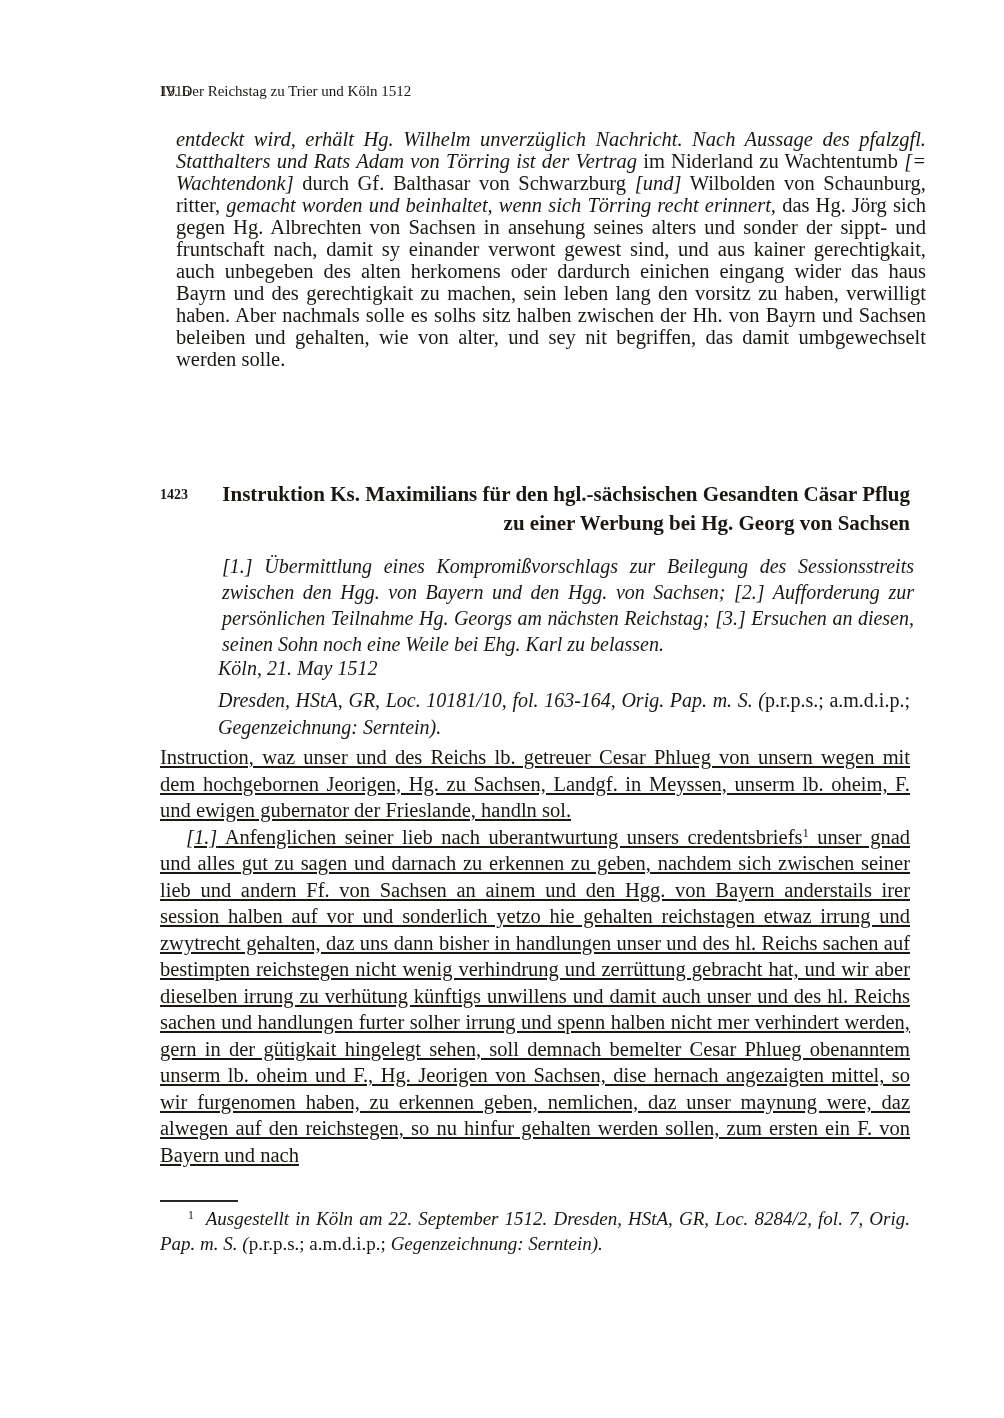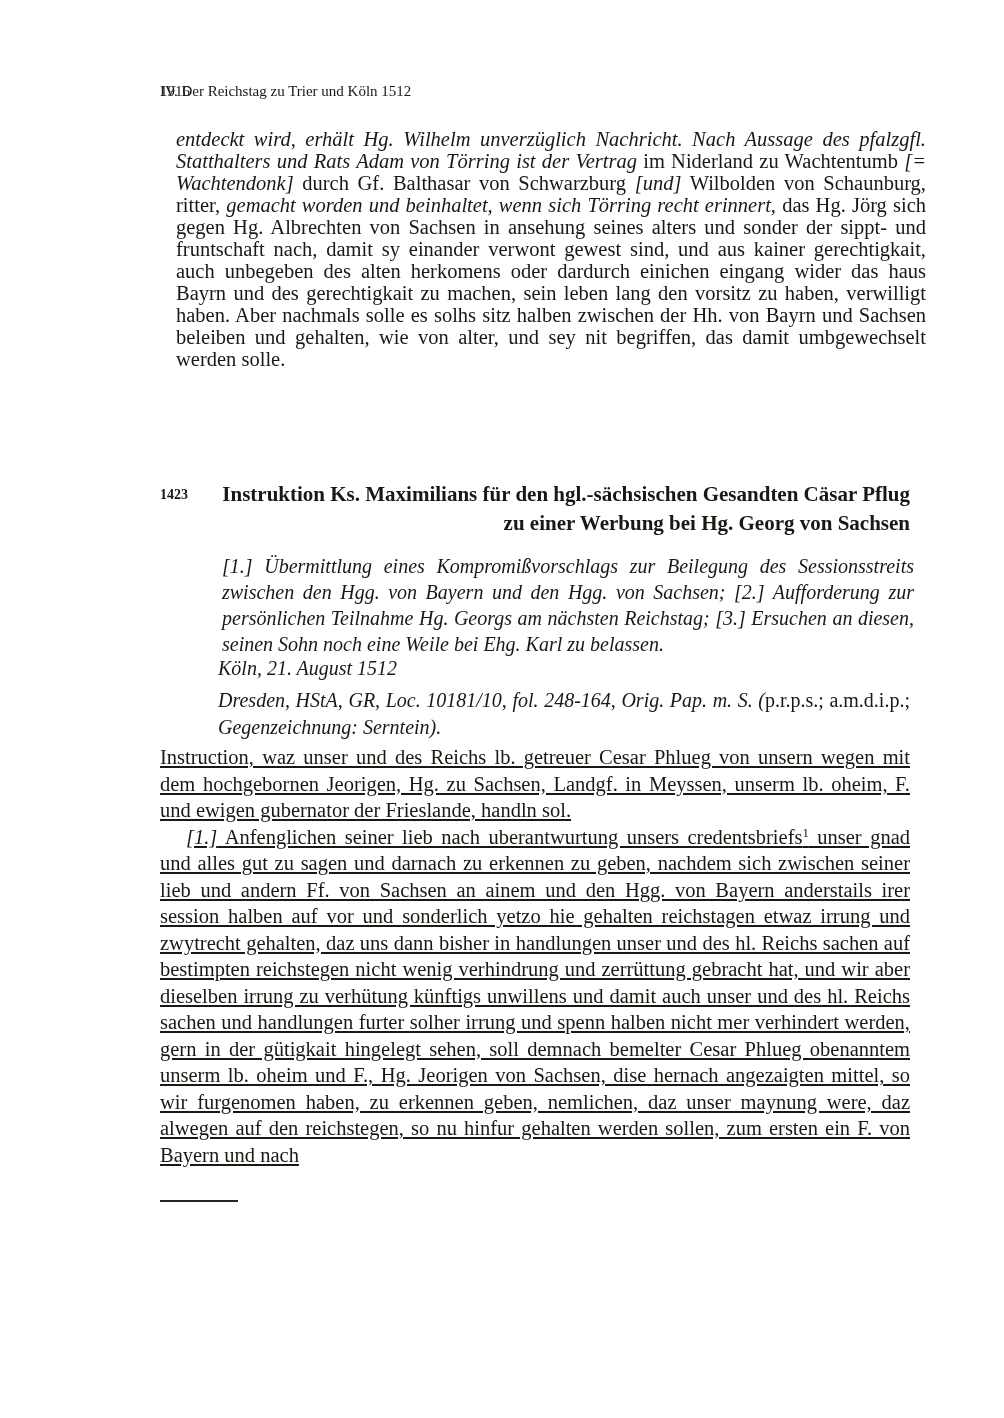--- a/index.html
+++ b/index.html
@@ -157,25 +157,26 @@
 
   <p class="carryover"><span class="it">entdeckt wird, erhält Hg. Wilhelm unverzüglich Nachricht. Nach Aussage des pfalzgfl. Statthalters und Rats Adam von Törring ist der Vertrag</span><span> im Niderland zu Wachtentumb </span><span class="it">[= Wachtendonk]</span><span> durch Gf. Balthasar von Schwarzburg </span><span class="it">[und]</span><span> Wilbolden von Schaunburg, ritter, </span><span class="it">gemacht worden und beinhaltet, wenn sich Törring recht erinnert,</span><span> das Hg. Jörg sich gegen Hg. Albrechten von Sachsen in ansehung seines alters und sonder der sippt- und fruntschaft nach, damit sy einander verwont gewest sind, und aus kainer gerechtigkait, auch unbegeben des alten herkomens oder dardurch einichen eingang wider das haus Bayrn und des gerechtigkait zu machen, sein leben lang den vorsitz zu haben, verwilligt haben. Aber nachmals solle es solhs sitz halben zwischen der Hh. von Bayrn und Sachsen beleiben und gehalten, wie von alter, und sey nit begriffen, das damit umbgewechselt werden solle.</span></p>
 
   <section class="entry-heading">
     <span class="entry-num">1423</span>
     <h2 class="entry-title">Instruktion Ks. Maximilians für den hgl.-sächsischen Gesandten Cäsar Pflug zu einer Werbung bei Hg. Georg von Sachsen</h2>
   </section>
 
   <p class="summary"><span class="it">[1.] Übermittlung eines Kompromißvorschlags zur Beilegung des Sessionsstreits zwischen den Hgg. von Bayern und den Hgg. von Sachsen; [2.] Aufforderung zur persönlichen Teilnahme Hg. Georgs am nächsten Reichstag; [3.] Ersuchen an diesen, seinen Sohn noch eine Weile bei Ehg. Karl zu belassen.</span></p>
 
-  <p class="dateline">Köln, 21. August 1512</p>
+  <p class="dateline">Köln, 21. May 1512</p>
 
-  <p class="source"><span class="it">Dresden, HStA, GR, Loc. 10181/10, fol. 248-164, Orig. Pap. m. S. (</span><span>p.r.p.s.; a.m.d.i.p.;</span><span class="it"> Gegenzeichnung: Serntein).</span></p>
+  <p class="source"><span class="it">Dresden, HStA, GR, Loc. 10181/10, fol. 163-164, Orig. Pap. m. S. (</span><span>p.r.p.s.; a.m.d.i.p.;</span><span class="it"> Gegenzeichnung: Serntein).</span></p>
 
   <div class="main-body">
     <p><span>Instruction, waz unser und des Reichs lb. getreuer Cesar Phlueg von unsern wegen mit dem hochgebornen Jeorigen, Hg. zu Sachsen, Landgf. in Meyssen, unserm lb. oheim, F. und ewigen gubernator der Frieslande, handln sol.</span></p>
     <p class="indent"><span class="it">[1.]</span><span> Anfenglichen seiner lieb nach uberantwurtung unsers credentsbriefs</span><sup>1</sup><span> unser gnad und alles gut zu sagen und darnach zu erkennen zu geben, nachdem sich zwischen seiner lieb und andern Ff. von Sachsen an ainem und den Hgg. von Bayern anderstails irer session halben auf vor und sonderlich yetzo hie gehalten reichstagen etwaz irrung und zwytrecht gehalten, daz uns dann bisher in handlungen unser und des hl. Reichs sachen auf bestimpten reichstegen nicht wenig verhindrung und zerrüttung gebracht hat, und wir aber dieselben irrung zu verhütung künftigs unwillens und damit auch unser und des hl. Reichs sachen und handlungen furter solher irrung und spenn halben nicht mer verhindert werden, gern in der gütigkait hingelegt sehen, soll demnach bemelter Cesar Phlueg obenanntem unserm lb. oheim und F., Hg. Jeorigen von Sachsen, dise hernach angezaigten mittel, so wir furgenomen haben, zu erkennen geben, nemlichen, daz unser maynung were, daz alwegen auf den reichstegen, so nu hinfur gehalten werden sollen, zum ersten ein F. von Bayern und nach</span></p>
   </div>
 
   <div class="footnote-rule"></div>
 
+  <p class="footnote"><sup>1</sup><span class="it">&nbsp; Ausgestellt in Köln am 22. September 1512. Dresden, HStA, GR, Loc. 8284/2, fol. 7, Orig. Pap. m. S. (</span><span>p.r.p.s.; a.m.d.i.p.;</span><span class="it"> Gegenzeichnung: Serntein).</span></p>
 
 </div>
 
 </body></html>

